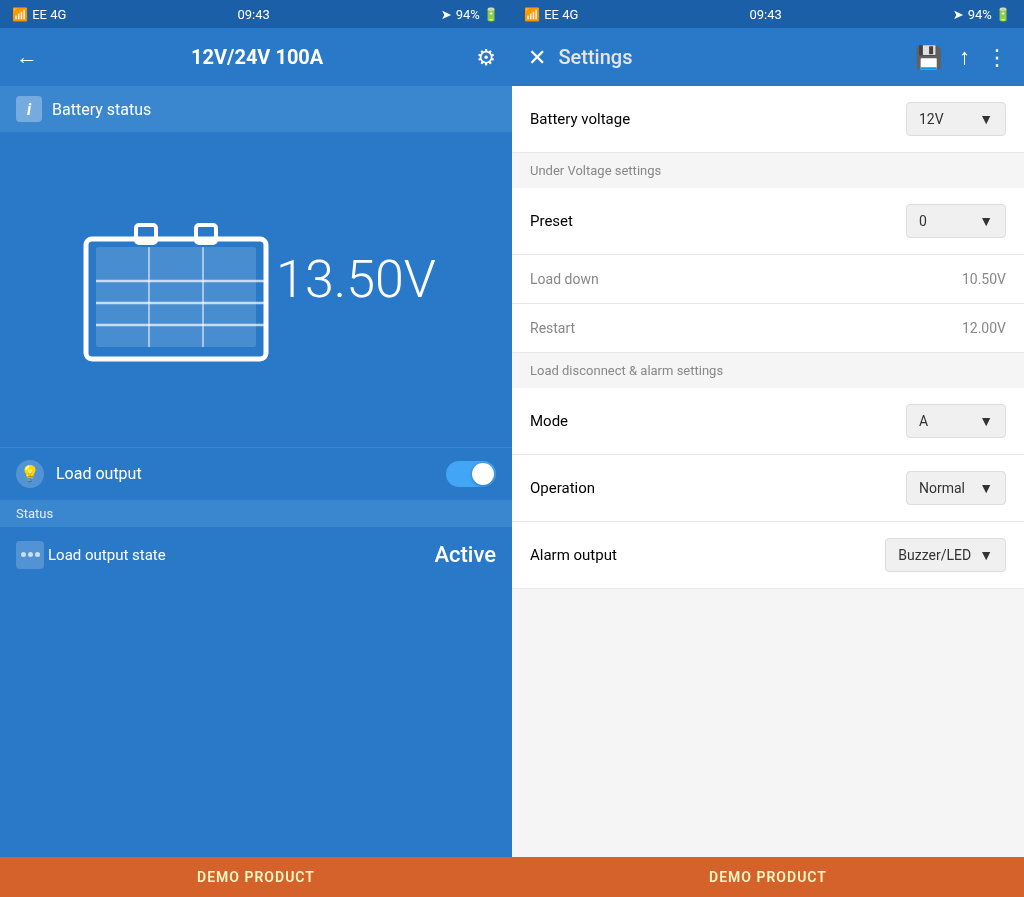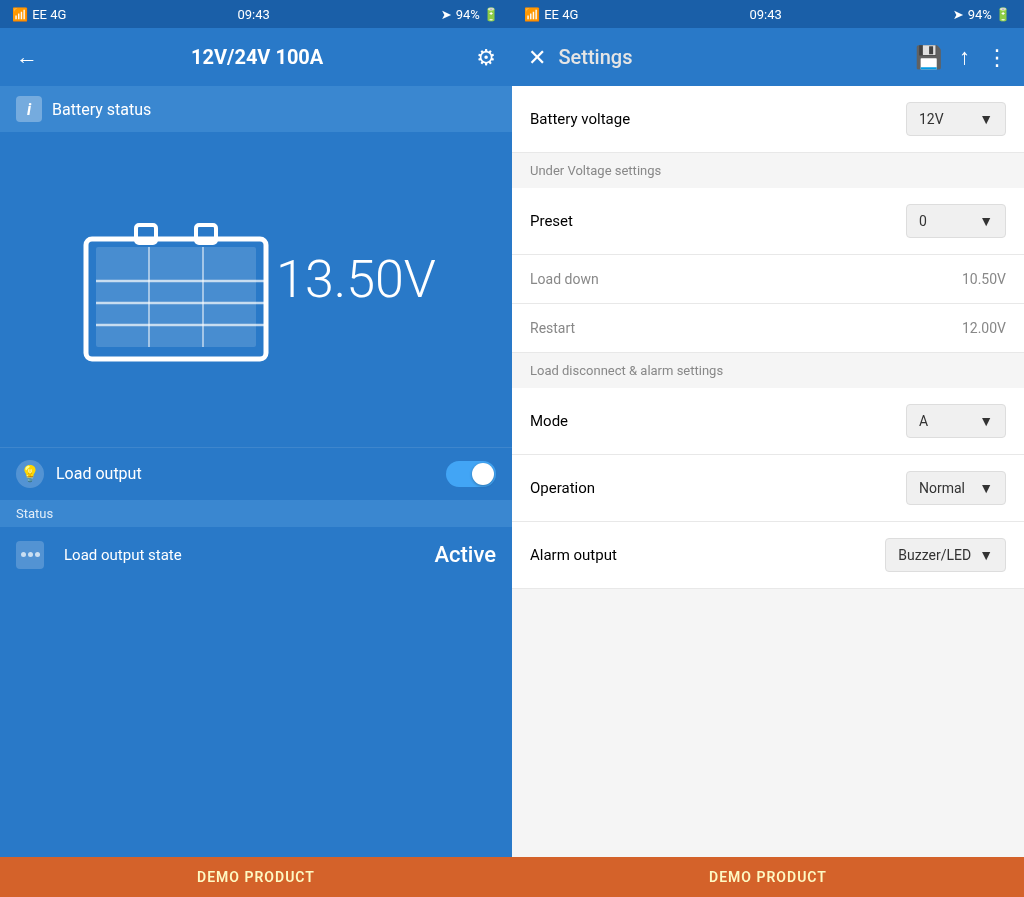--- a/index.html
+++ b/index.html
@@ -158,21 +158,21 @@
     .load-output-state-row {
       background: #2979c8;
       padding: 14px 16px;
       display: flex;
       align-items: center;
       justify-content: space-between;
     }
     .load-state-left {
       display: flex;
       align-items: center;
-      gap: 20px;
+      gap: 4px;
     }
     .dots-icon {
       width: 28px;
       height: 28px;
       background: rgba(255,255,255,0.2);
       border-radius: 4px;
       display: flex;
       align-items: center;
       justify-content: center;
       gap: 2px;

